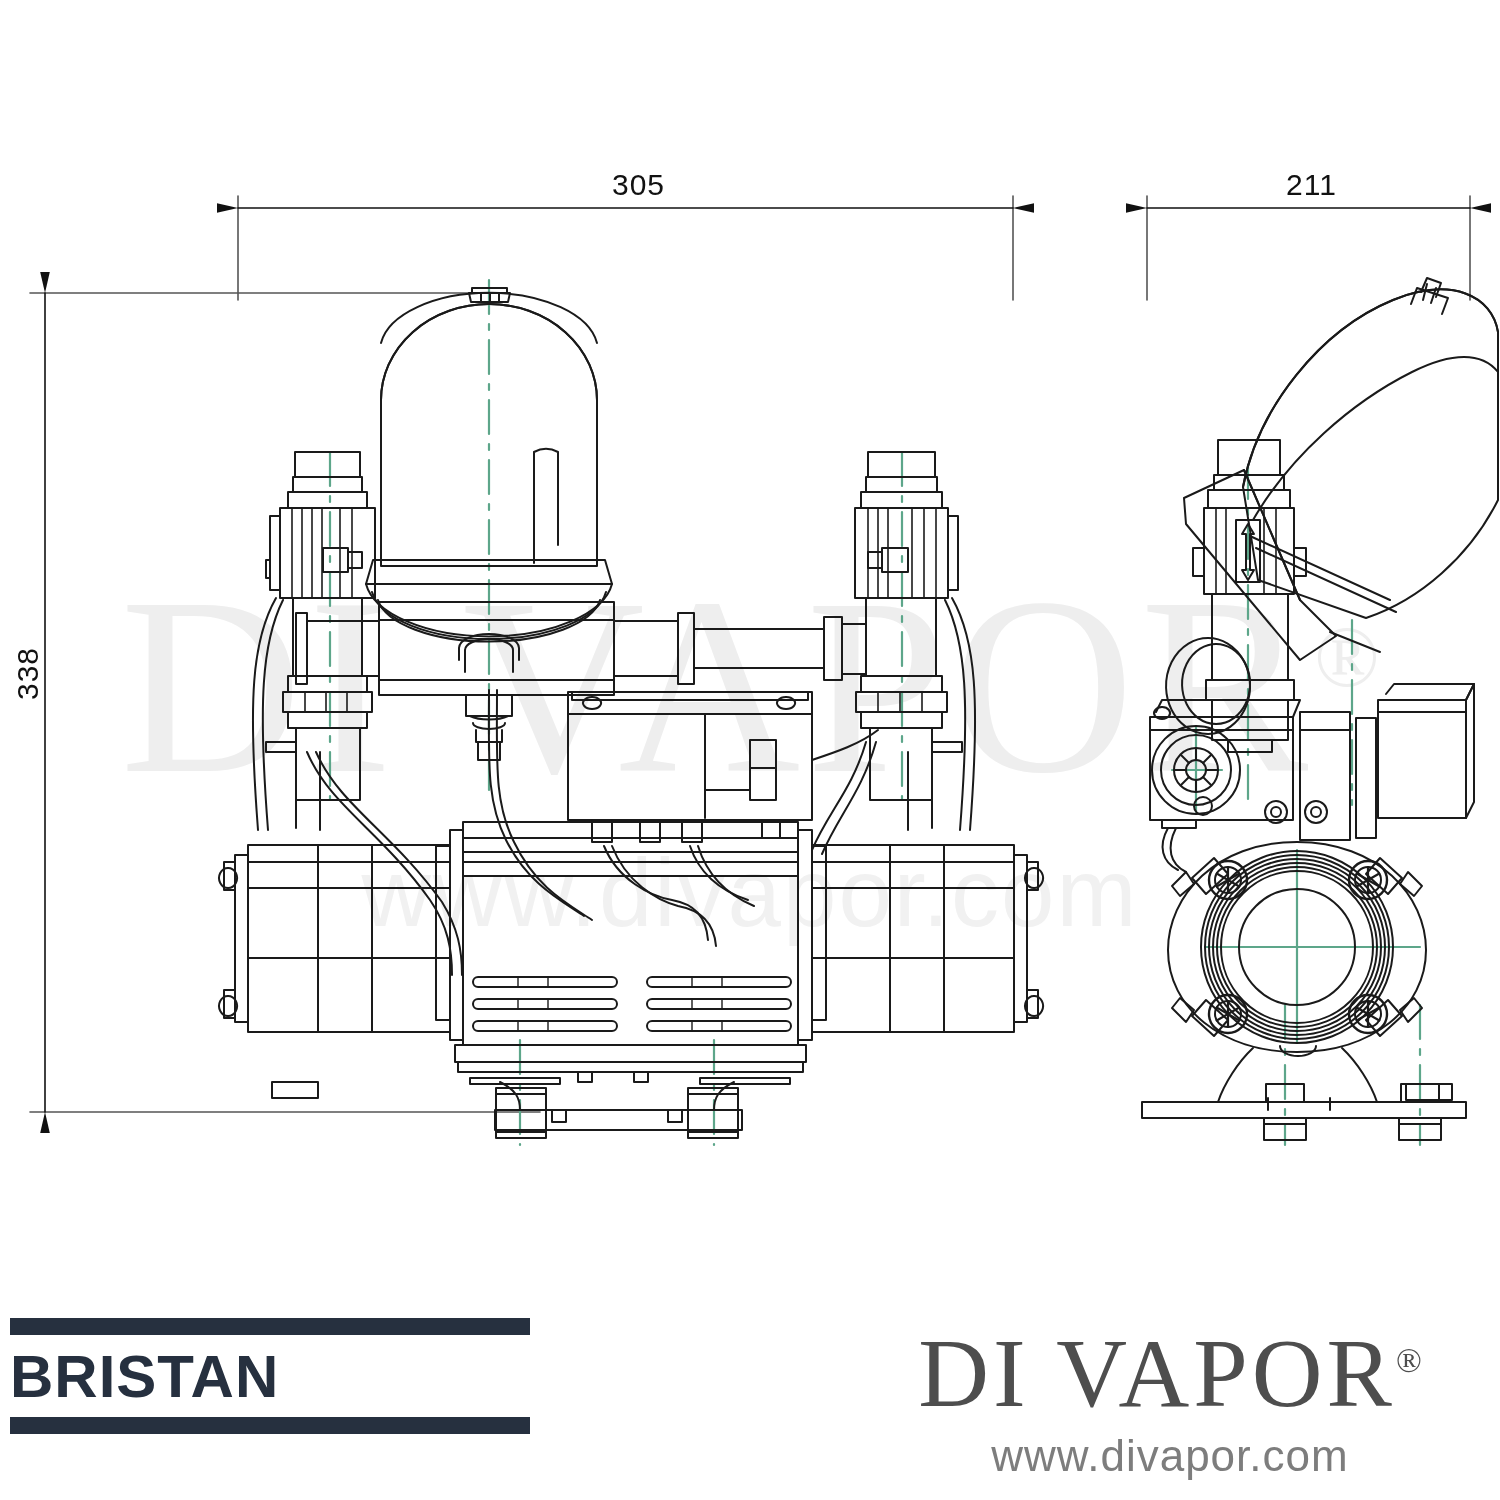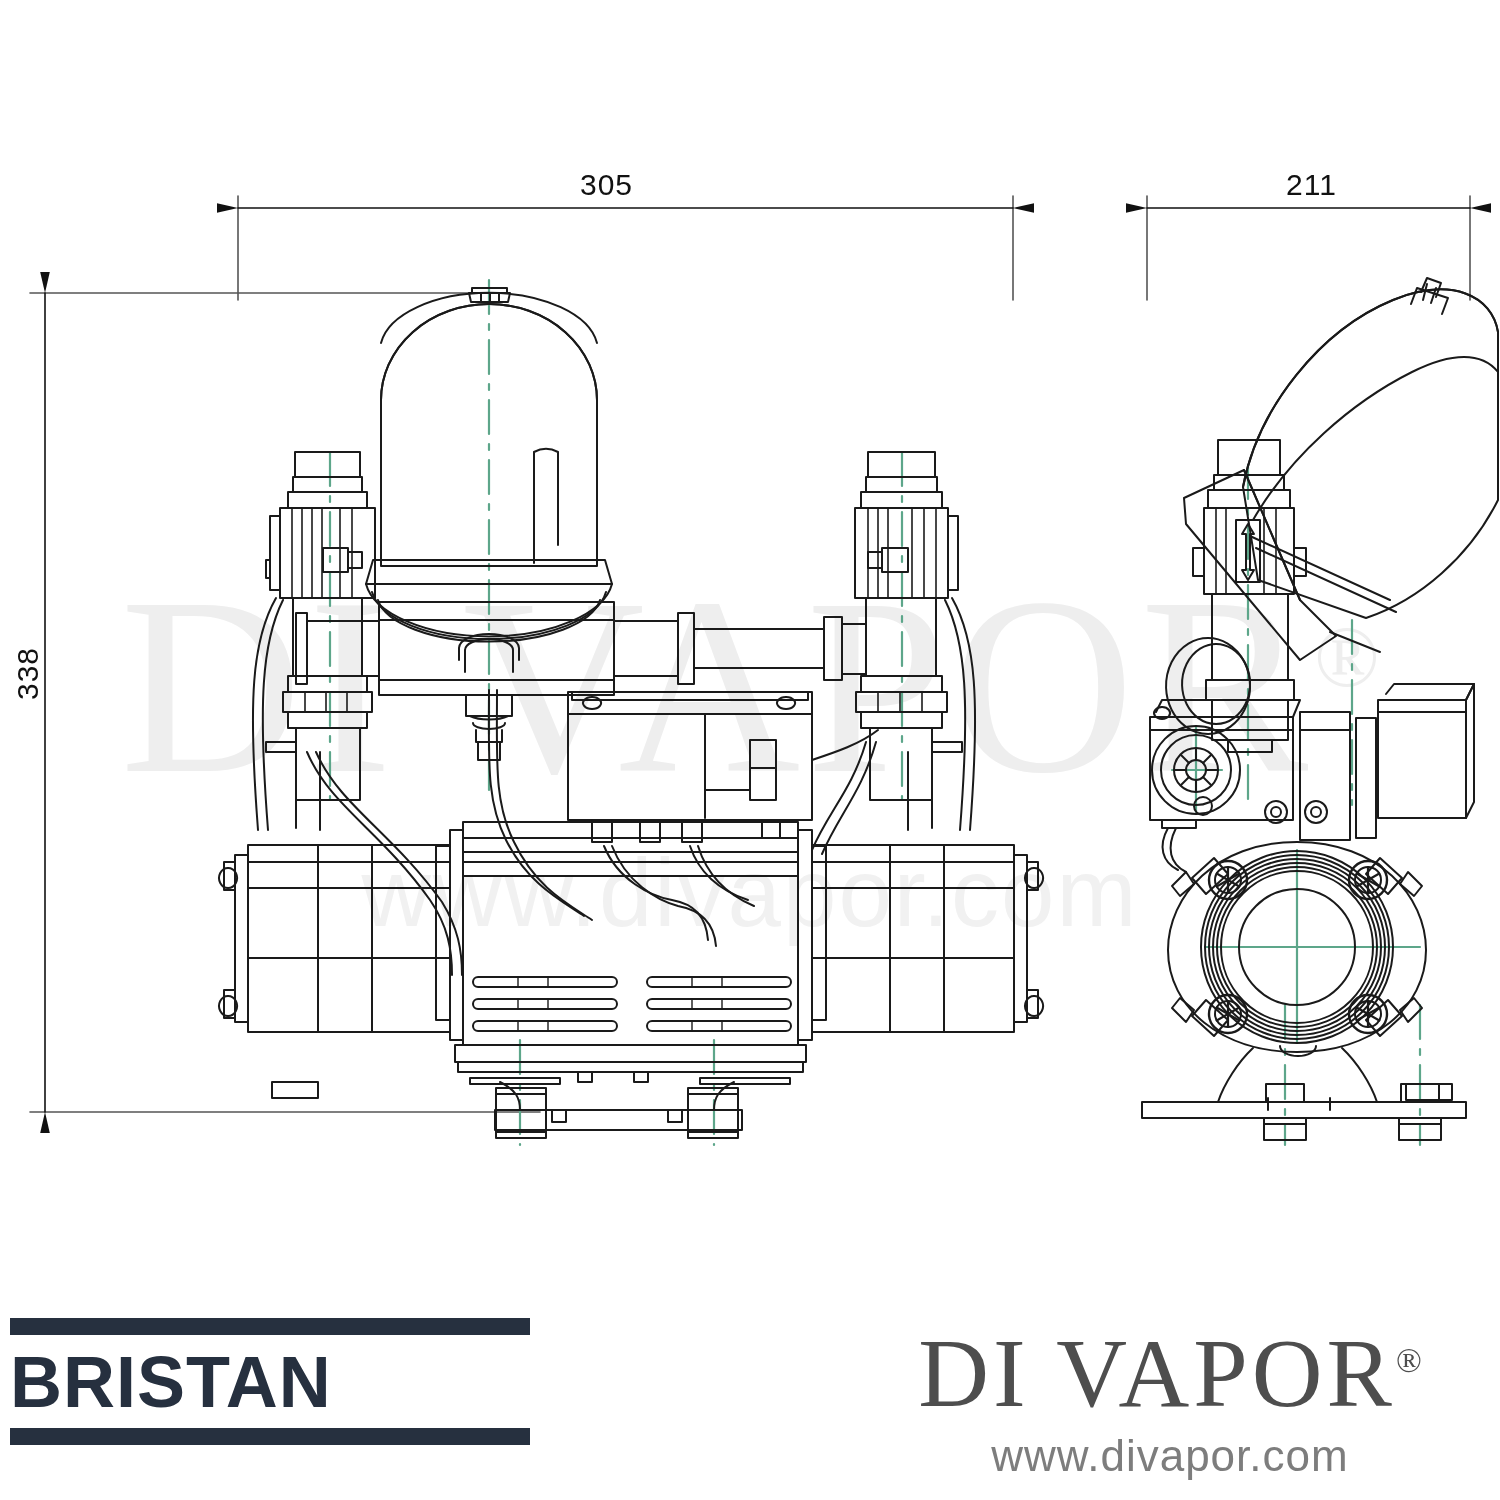--- a/index.html
+++ b/index.html
@@ -15,32 +15,32 @@
   #wm-url{left:0;top:845px;width:1500px;text-align:center;
     font-family:"Liberation Sans",sans-serif;font-size:96px;line-height:1;
     color:#f1f1f1;letter-spacing:2px;white-space:nowrap;}
 
   
   #drawing{position:absolute;left:0;top:0;width:1500px;height:1260px;}
 
   
   .dimtxt{position:absolute;font-family:"Liberation Sans",sans-serif;
     font-size:30px;color:#111;letter-spacing:1px;}
-  #dim-w-main{left:580px;top:168px;}
+  #dim-w-main{left:612px;top:168px;}
   #dim-w-side{left:1286px;top:168px;}
   #dim-h-main{left:8px;top:663px;width:40px;text-align:center;
     transform:rotate(-90deg);transform-origin:center center;}
 
   
   #logo-bristan{position:absolute;left:10px;top:1318px;width:520px;}
   #logo-bristan .bar{height:17px;background:#26303f;width:100%;}
   #logo-bristan .bar.top{margin-bottom:14px;}
   #logo-bristan .bar.bot{margin-top:12px;}
   #logo-bristan .word{font-family:"Liberation Sans",sans-serif;
-    font-weight:bold;font-size:72px;line-height:0.93;color:#26303f;
+    font-weight:bold;font-size:60px;line-height:0.93;color:#26303f;
     letter-spacing:1px;}
 
   #logo-divapor{position:absolute;left:860px;top:1322px;width:620px;text-align:center;}
   #logo-divapor .dv-word{font-family:"Liberation Serif",serif;
     font-size:98px;line-height:1.05;color:#4e4e4e;letter-spacing:4px;white-space:nowrap;}
   #logo-divapor .dv-word .reg{font-size:34px;vertical-align:super;letter-spacing:0;}
   #logo-divapor .dv-url{font-family:"Liberation Sans",sans-serif;
     font-size:44px;color:#7d7d7d;letter-spacing:1px;margin-top:6px;}
 </style>
 </head>

